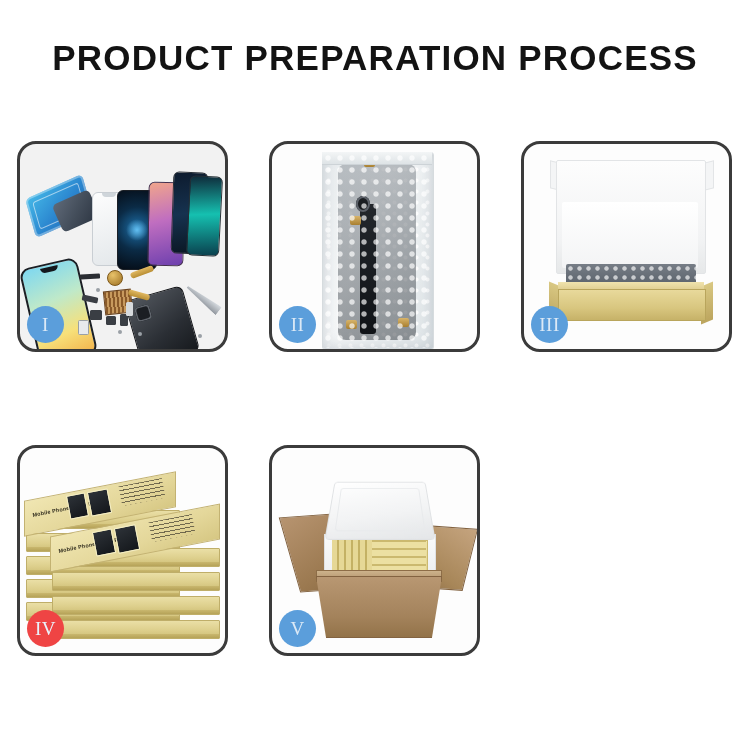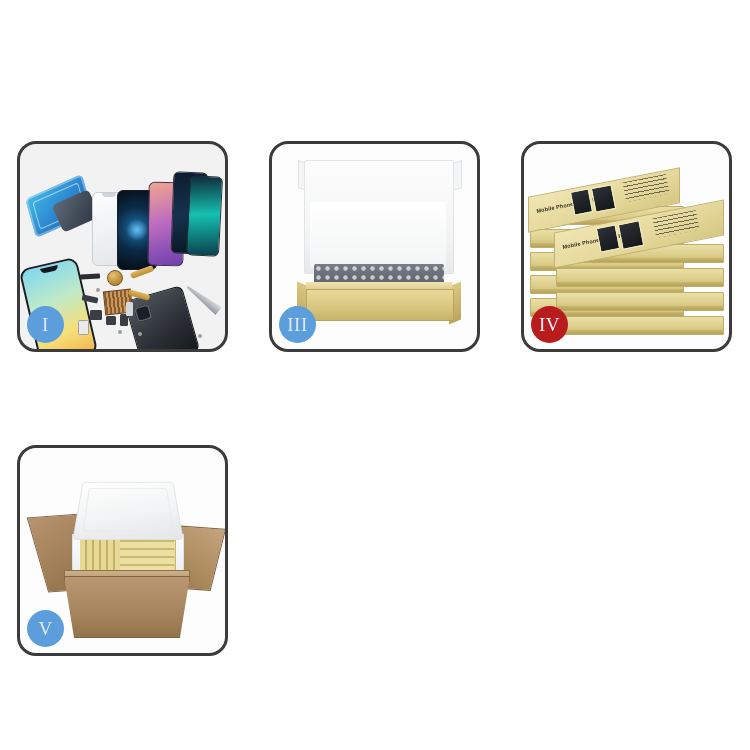--- a/index.html
+++ b/index.html
@@ -75,21 +75,21 @@
   }
 
   
   .badge {
     position: absolute;
     left: 7px;
     bottom: 6px;
     width: 37px;
     height: 37px;
     border-radius: 50%;
-    background: #b91c1c;
+    background: #ef4444;
     color: #e9f2fb;
     font-family: "Liberation Serif", serif;
     font-size: 19px;
     line-height: 37px;
     text-align: center;
     letter-spacing: 0.5px;
     z-index: 40;
   }
   .badge.soft { background: #5b9edb; color: #dbe9f6; }
 
@@ -571,20 +571,21 @@
     left: 55px; top: 160px;
     width: 16px; height: 12px;
     background: rgba(150,122,88,0.7);
     transform: skewY(17deg);
   }
 </style>
 </head>
 <body>
 
 <div class="header">
+  <h1 class="title">PRODUCT PREPARATION PROCESS</h1>
 </div>
 
 <div class="grid">
 
   <div class="panel">
     <div class="stage">
       <div class="p1-film"></div>
       <div class="p1-film2"></div>
       <div class="p1-glass"></div>
       <div class="p1-ph-dark"></div>
@@ -606,20 +607,35 @@
       <div class="p1-part" style="left:58px;top:176px;width:9px;height:13px;background:#e8eaec;border:1px solid #9aa0a6;"></div>
       <div class="p1-part" style="left:106px;top:158px;width:7px;height:14px;background:#d7dadd;"></div>
       <div class="p1-screw" style="left:76px;top:144px;"></div>
       <div class="p1-screw" style="left:98px;top:186px;"></div>
       <div class="p1-screw" style="left:118px;top:188px;"></div>
       <div class="p1-screw" style="left:178px;top:190px;"></div>
     </div>
     <div class="badge soft">I</div>
   </div>
 
+  <div class="panel white-bg">
+    <div class="stage">
+      <div class="p2-bag"></div>
+      <div class="p2-inner"></div>
+      <div class="p2-flex"></div>
+      <div class="p2-connector"></div>
+      <div class="p2-tape" style="left:92px;top:14px;"></div>
+      <div class="p2-tape" style="left:78px;top:72px;"></div>
+      <div class="p2-tape" style="left:74px;top:176px;"></div>
+      <div class="p2-tape" style="left:126px;top:174px;"></div>
+      <div class="p2-seal"></div>
+      <div class="p2-bubble-overlay"></div>
+    </div>
+    <div class="badge soft">II</div>
+  </div>
 
   <div class="panel white-bg">
     <div class="stage">
       <div class="p3-lid-tab-l"></div>
       <div class="p3-lid-tab-r"></div>
       <div class="p3-lid"></div>
       <div class="p3-foam"></div>
       <div class="p3-bubbles"></div>
       <div class="p3-box-left"></div>
       <div class="p3-box-right"></div>

